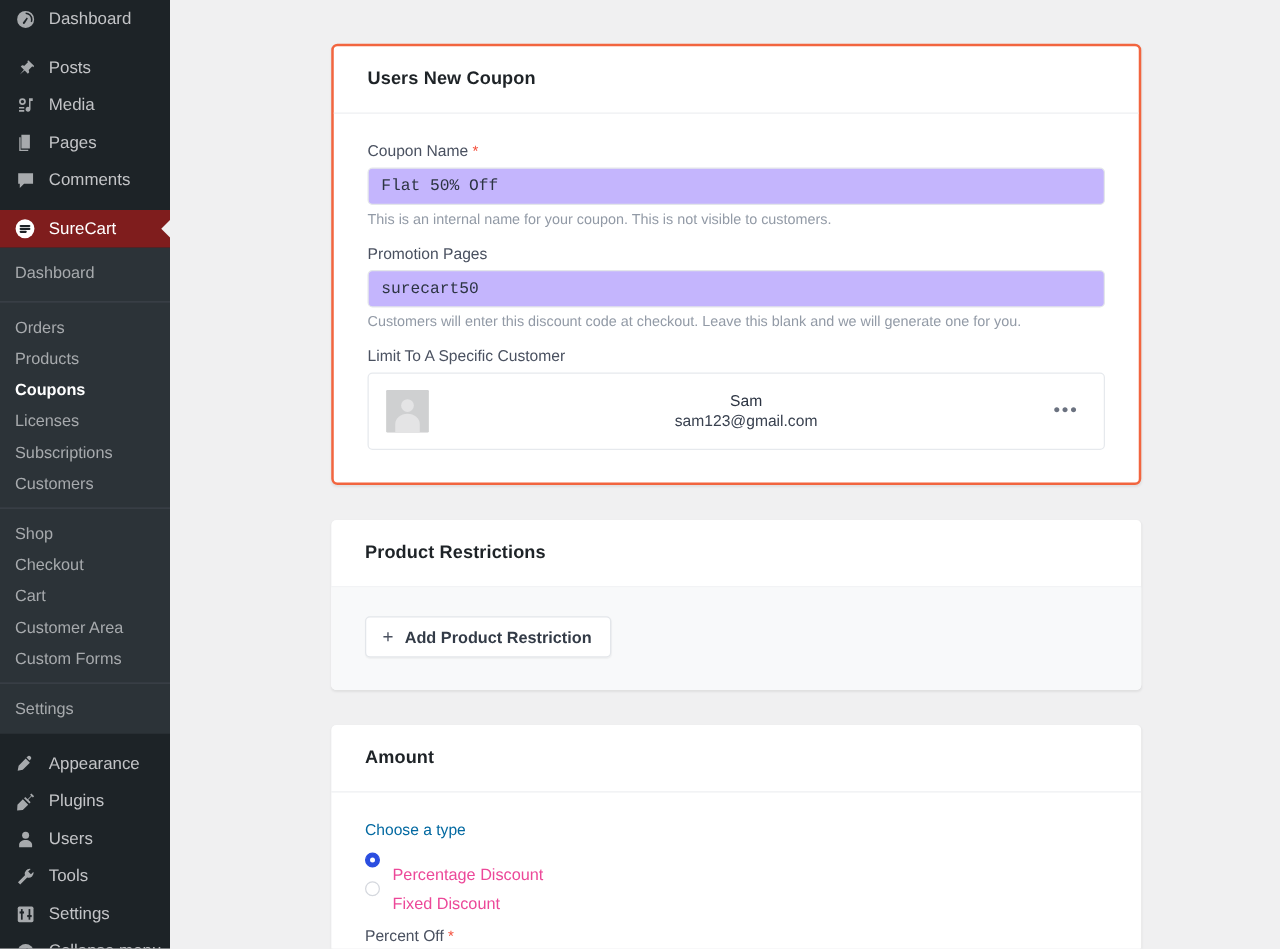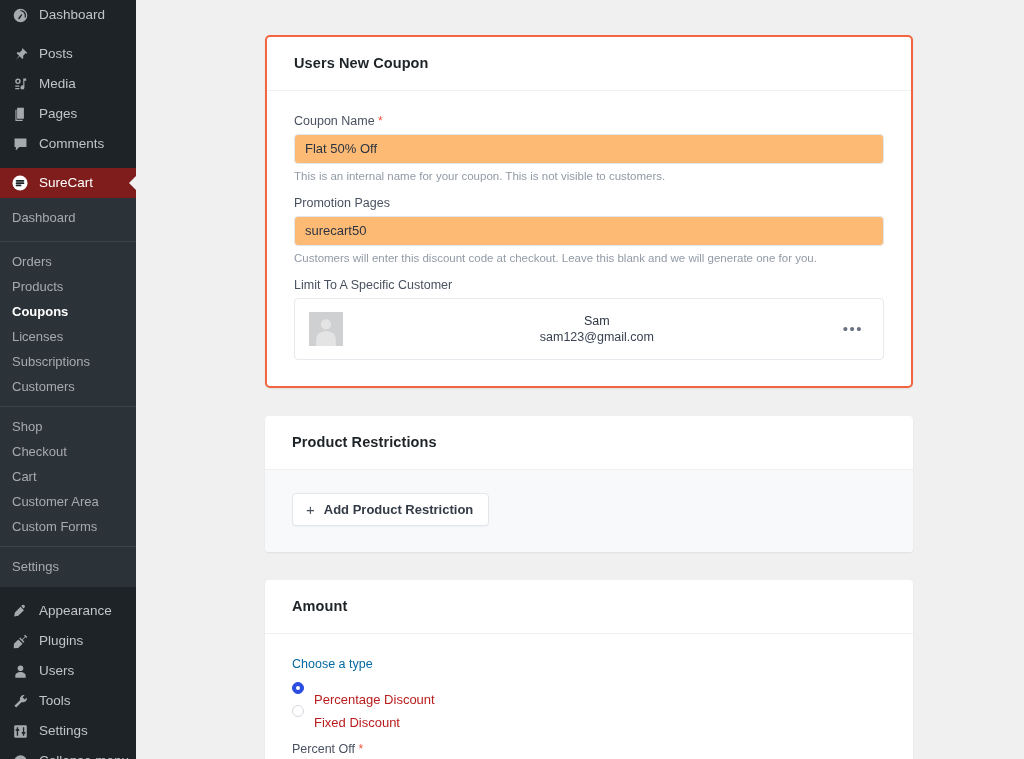--- a/index.html
+++ b/index.html
@@ -58,22 +58,22 @@
   .card-title { font-size: 14.5px; font-weight: bold; color: #1e2327; letter-spacing: .1px; }
   .card-body { padding: 23px 27px 26px 27px; }
   .card-body.tinted { background: #f8f9fa; border-radius: 0 0 4px 4px; }
 
   .field { margin-bottom: 14px; }
   .flabel { font-size: 12.5px; color: #4a5160; margin-bottom: 6px; display: block; }
   .req { color: #f4503c; font-size: 12px; }
   .tinput {
     width: 100%; height: 30px; line-height: 30px;
     border: 1px solid #e3e6ea; border-radius: 4px;
-    background: #fdba74; padding: 0 10px;
-    font-family: Liberation Sans, sans-serif;
+    background: #c4b5fd; padding: 0 10px;
+    font-family: Liberation Mono, monospace;
     font-size: 13px; color: #2c3442; outline: none;
   }
   .tinput::placeholder { color: #b6bcc6; }
   .help { font-size: 11.5px; color: #929aa6; margin-top: 6px; display: block; }
 
   
   .cust-box {
     border: 1px solid #e6e9ed; border-radius: 4px; background: #fff;
     display: flex; align-items: center; padding: 13px 14px; min-height: 60px; text-align: center;
   }
@@ -98,21 +98,21 @@
   .btn .plus { font-size: 15px; font-weight: normal; color: #4a5160; line-height: 1; }
 
   
   .choose-lbl { font-size: 12.5px; color: #0369a1; margin-bottom: 7px; display: block; }
   .radio-row { display: flex; align-items: center; gap: 10px; height: 19px; cursor: pointer; }
   .rdot { width: 12px; height: 12px; border-radius: 50%; flex: 0 0 12px;
           border: 1px solid #d5d8de; background: #fff; position: relative; }
   .rdot.on { border: 1px solid #2b4ee0; background: #2b4ee0; }
   .rdot.on::after { content:""; position:absolute; left:3px; top:3px;
                     width:4px; height:4px; border-radius:50%; background:#fff; }
-  .rlabel { font-size: 13px; color: #b91c1c; margin-top: 24px; }
+  .rlabel { font-size: 13px; color: #ec4899; margin-top: 24px; }
 </style>
 </head>
 <body>
 
 <div class="app">
 
   <nav class="sidebar">
 
     <div class="menu-item">
       <span class="mi-icon">

